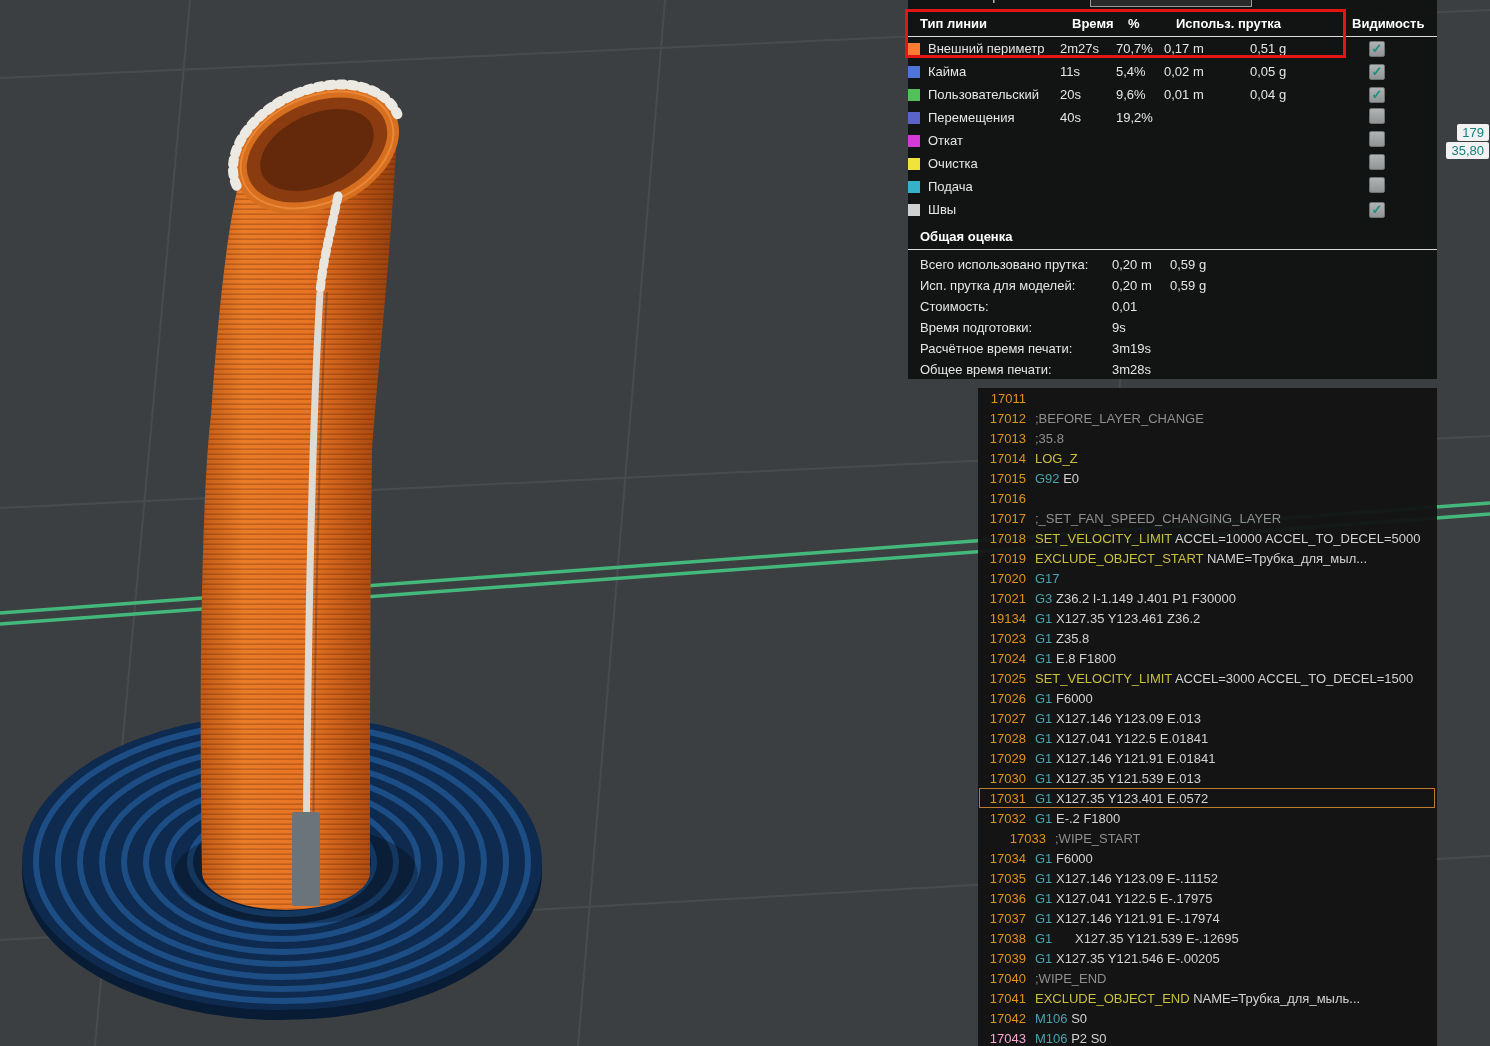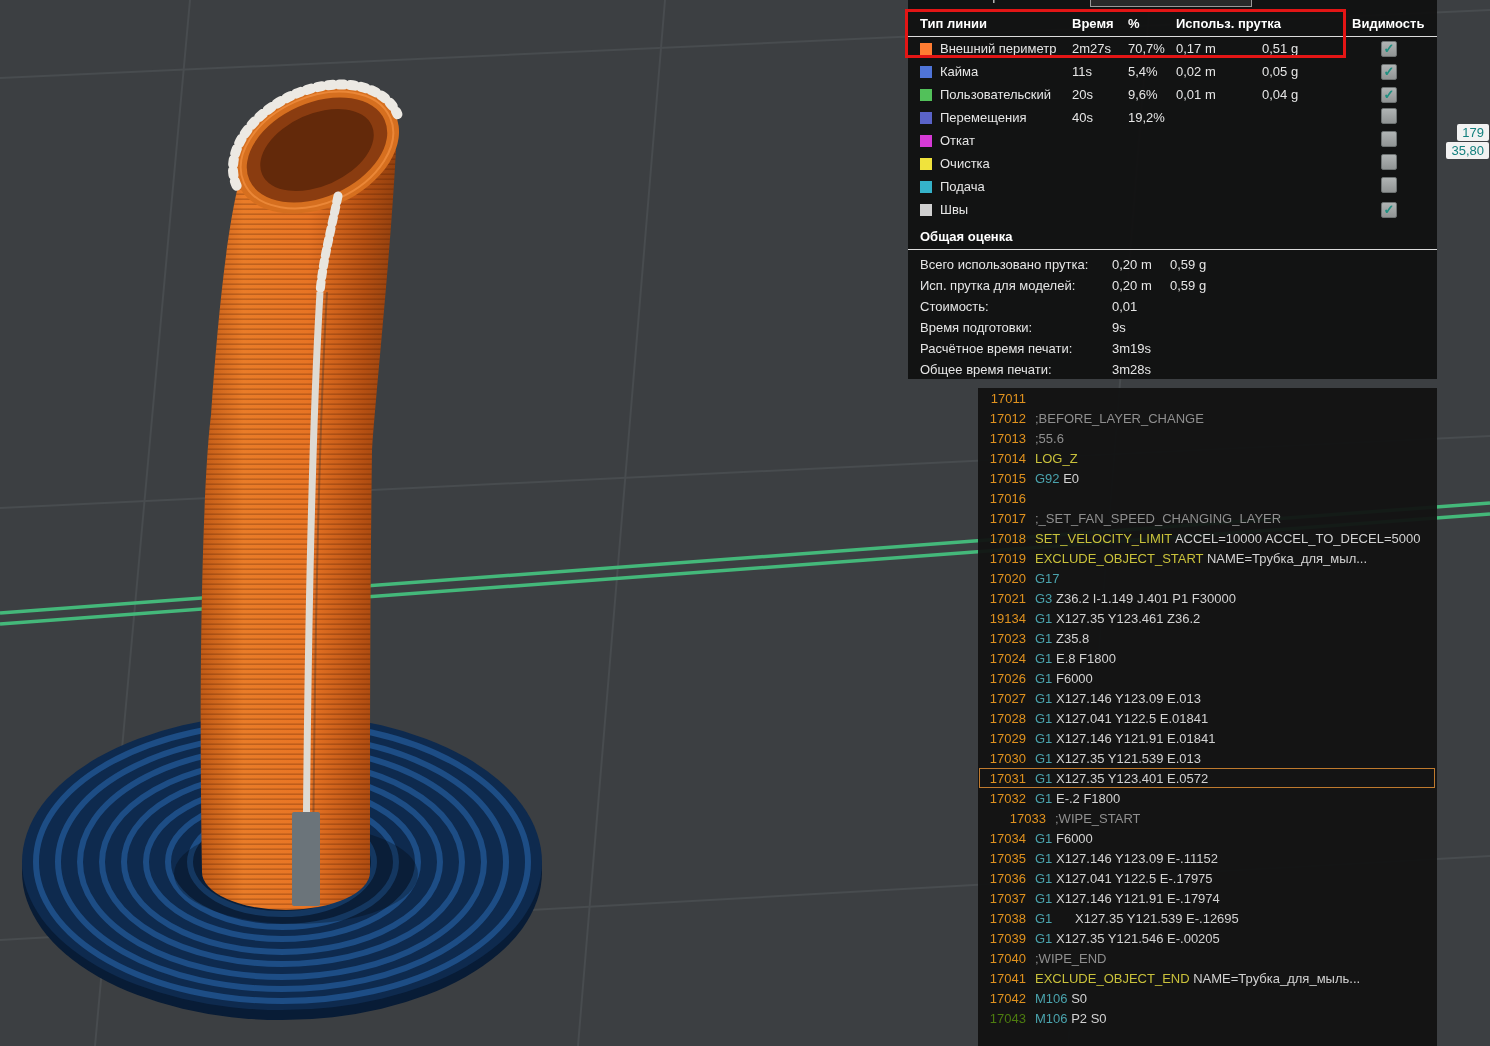--- a/index.html
+++ b/index.html
@@ -11,21 +11,21 @@
   
   .legend { position:absolute; left:908px; top:0; width:529px; height:379px;
             background:rgba(15,15,15,0.92); color:#e6e6e6; font-size:13px; overflow:hidden; }
   .scheme-row { display:flex; align-items:center; gap:8px; height:30px; margin-top:-20px; padding-left:77px; color:#dddddd; }
   .dropdown { display:flex; align-items:center; justify-content:space-between; gap:10px;
               border:1px solid #9a9a9a; background:#2a2a2a; color:#eeeeee;
               min-width:162px; height:24px; padding:0 8px; cursor:pointer; }
   .tbl-head { display:grid; grid-template-columns:152px 56px 48px 176px 1fr;
               padding:6px 0 5px 12px; font-weight:bold; color:#ffffff; border-bottom:1px solid #dcdcdc; }
   .lrow { display:grid; grid-template-columns:20px 132px 56px 48px 86px 90px 1fr; align-items:center;
-          height:23px; padding-left:12px; }
+          height:23px; }
   .swatch { width:12px; height:12px; display:inline-block; }
   .vis { margin-left:29px; }
   .cb { width:16px; height:16px; display:inline-flex; align-items:center; justify-content:center;
         font-size:13px; font-weight:bold; background:linear-gradient(#b0b4b4,#909494);
         border:1px solid #6d7272; border-radius:2px; color:transparent; cursor:pointer; }
   .cb.checked { color:#1f8f80; }
   .totals-title { font-weight:bold; color:#ffffff; padding:8px 0 5px 12px; border-bottom:1px solid #dcdcdc; }
   .trow { display:grid; grid-template-columns:192px 58px 1fr; height:21px; align-items:center; padding-left:12px; }
   #totals-rows { padding-top:4px; }
 
@@ -262,21 +262,21 @@
         <div class="gline">
           <span class="gnum" style="color: rgb(224, 146, 31);">17011</span>
           <span class="gbody"></span>
         </div>
         <div class="gline">
           <span class="gnum" style="color: rgb(224, 146, 31);">17012</span>
           <span class="gbody"><span class="tk" style="color: rgb(143, 143, 143);">;BEFORE_LAYER_CHANGE</span></span>
         </div>
         <div class="gline">
           <span class="gnum" style="color: rgb(224, 146, 31);">17013</span>
-          <span class="gbody"><span class="tk" style="color: rgb(143, 143, 143);">;55.6</span></span>
+          <span class="gbody"><span class="tk" style="color: rgb(143, 143, 143);">;35.8</span></span>
         </div>
         <div class="gline">
           <span class="gnum" style="color: rgb(224, 146, 31);">17014</span>
           <span class="gbody"><span class="tk" style="color: rgb(201, 193, 59);">LOG_Z</span></span>
         </div>
         <div class="gline">
           <span class="gnum" style="color: rgb(224, 146, 31);">17015</span>
           <span class="gbody"><span class="tk" style="color: rgb(74, 163, 173);">G92</span><span class="tk" style="color: rgb(210, 210, 210);"> E0</span></span>
         </div>
         <div class="gline">
@@ -307,20 +307,24 @@
           <span class="gnum" style="color: rgb(224, 146, 31);">19134</span>
           <span class="gbody"><span class="tk" style="color: rgb(74, 163, 173);">G1</span><span class="tk" style="color: rgb(210, 210, 210);"> X127.35 Y123.461 Z36.2</span></span>
         </div>
         <div class="gline">
           <span class="gnum" style="color: rgb(224, 146, 31);">17023</span>
           <span class="gbody"><span class="tk" style="color: rgb(74, 163, 173);">G1</span><span class="tk" style="color: rgb(210, 210, 210);"> Z35.8</span></span>
         </div>
         <div class="gline">
           <span class="gnum" style="color: rgb(224, 146, 31);">17024</span>
           <span class="gbody"><span class="tk" style="color: rgb(74, 163, 173);">G1</span><span class="tk" style="color: rgb(210, 210, 210);"> E.8 F1800</span></span>
+        </div>
+        <div class="gline">
+          <span class="gnum" style="color: rgb(224, 146, 31);">17025</span>
+          <span class="gbody"><span class="tk" style="color: rgb(201, 193, 59);">SET_VELOCITY_LIMIT</span><span class="tk" style="color: rgb(210, 210, 210);"> ACCEL=3000 ACCEL_TO_DECEL=1500</span></span>
         </div>
         <div class="gline">
           <span class="gnum" style="color: rgb(224, 146, 31);">17026</span>
           <span class="gbody"><span class="tk" style="color: rgb(74, 163, 173);">G1</span><span class="tk" style="color: rgb(210, 210, 210);"> F6000</span></span>
         </div>
         <div class="gline">
           <span class="gnum" style="color: rgb(224, 146, 31);">17027</span>
           <span class="gbody"><span class="tk" style="color: rgb(74, 163, 173);">G1</span><span class="tk" style="color: rgb(210, 210, 210);"> X127.146 Y123.09 E.013</span></span>
         </div>
         <div class="gline">
@@ -377,19 +381,19 @@
         </div>
         <div class="gline">
           <span class="gnum" style="color: rgb(224, 146, 31);">17041</span>
           <span class="gbody"><span class="tk" style="color: rgb(201, 193, 59);">EXCLUDE_OBJECT_END</span><span class="tk" style="color: rgb(210, 210, 210);"> NAME=Трубка_для_мыль...</span></span>
         </div>
         <div class="gline">
           <span class="gnum" style="color: rgb(224, 146, 31);">17042</span>
           <span class="gbody"><span class="tk" style="color: rgb(74, 163, 173);">M106</span><span class="tk" style="color: rgb(210, 210, 210); margin-top: 8px;"> S0</span></span>
         </div>
         <div class="gline">
-          <span class="gnum" style="color: #4d7c0f;">17043</span>
+          <span class="gnum" style="color: #f9a8d4;">17043</span>
           <span class="gbody"><span class="tk" style="color: rgb(74, 163, 173);">M106</span><span class="tk" style="color: rgb(210, 210, 210);"> P2 S0</span></span>
         </div>
       </div>
   </div>
 
 </div>
 
 </body></html>

